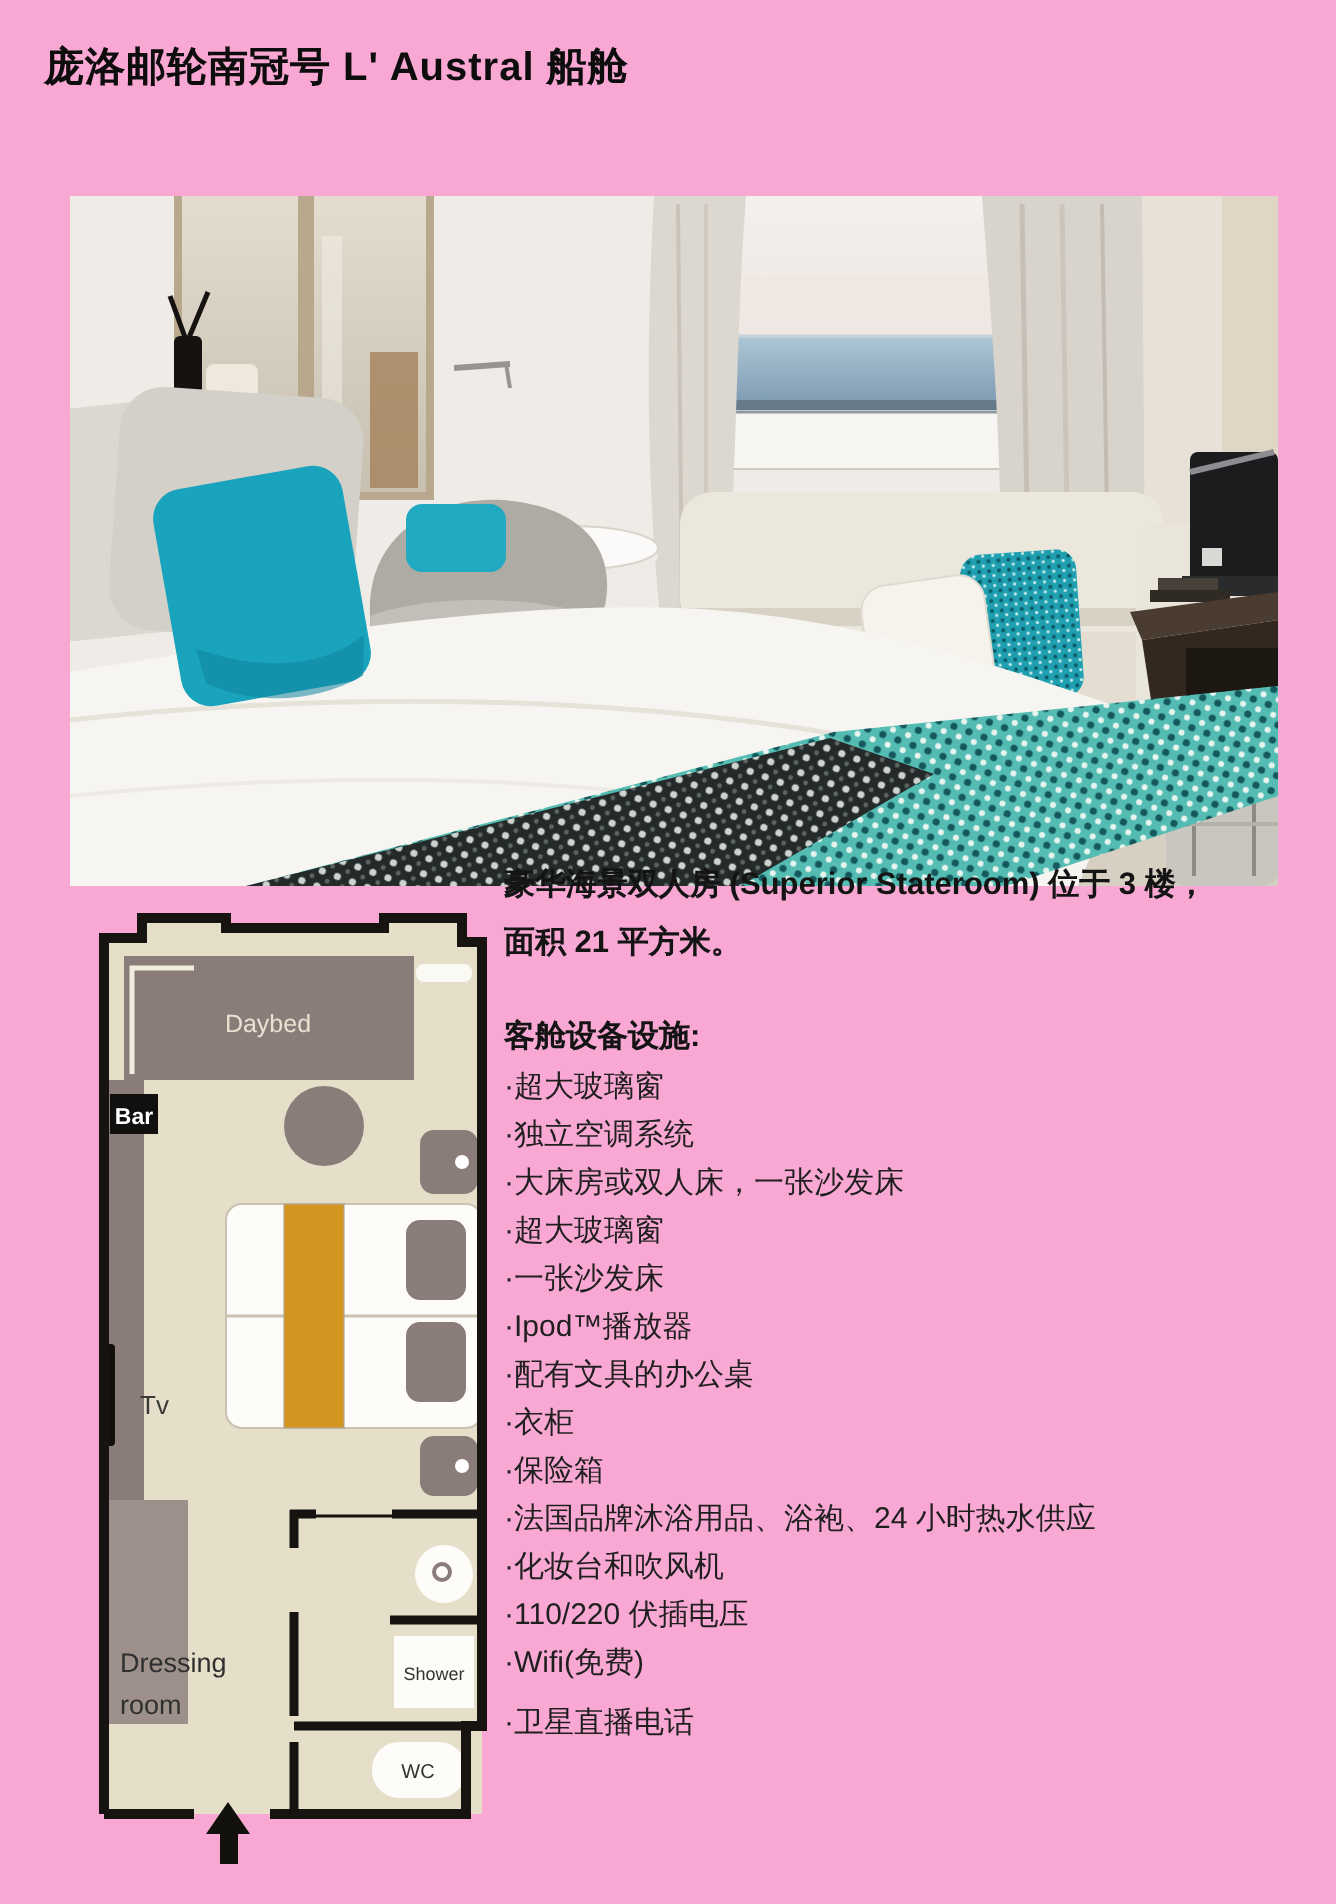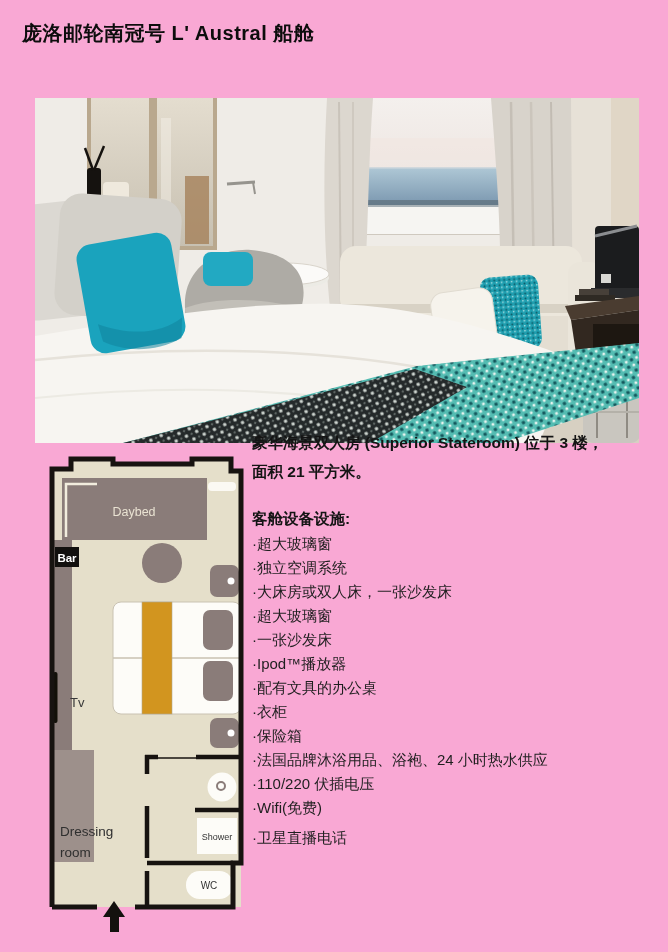--- a/index.html
+++ b/index.html
@@ -231,19 +231,20 @@
         <div class="amenity-item">·超大玻璃窗</div>
         <div class="amenity-item">·独立空调系统</div>
         <div class="amenity-item">·大床房或双人床，一张沙发床</div>
         <div class="amenity-item">·超大玻璃窗</div>
         <div class="amenity-item">·一张沙发床</div>
         <div class="amenity-item">·Ipod™播放器</div>
         <div class="amenity-item">·配有文具的办公桌</div>
         <div class="amenity-item">·衣柜</div>
         <div class="amenity-item">·保险箱</div>
         <div class="amenity-item">·法国品牌沐浴用品、浴袍、24 小时热水供应</div>
+        <div class="amenity-item">·化妆台和吹风机</div>
         <div class="amenity-item">·110/220 伏插电压</div>
         <div class="amenity-item">·Wifi(免费)</div>
         <div class="amenity-item">·卫星直播电话</div>
       </div>
   </div>
 
 </div>
 
 </body></html>

